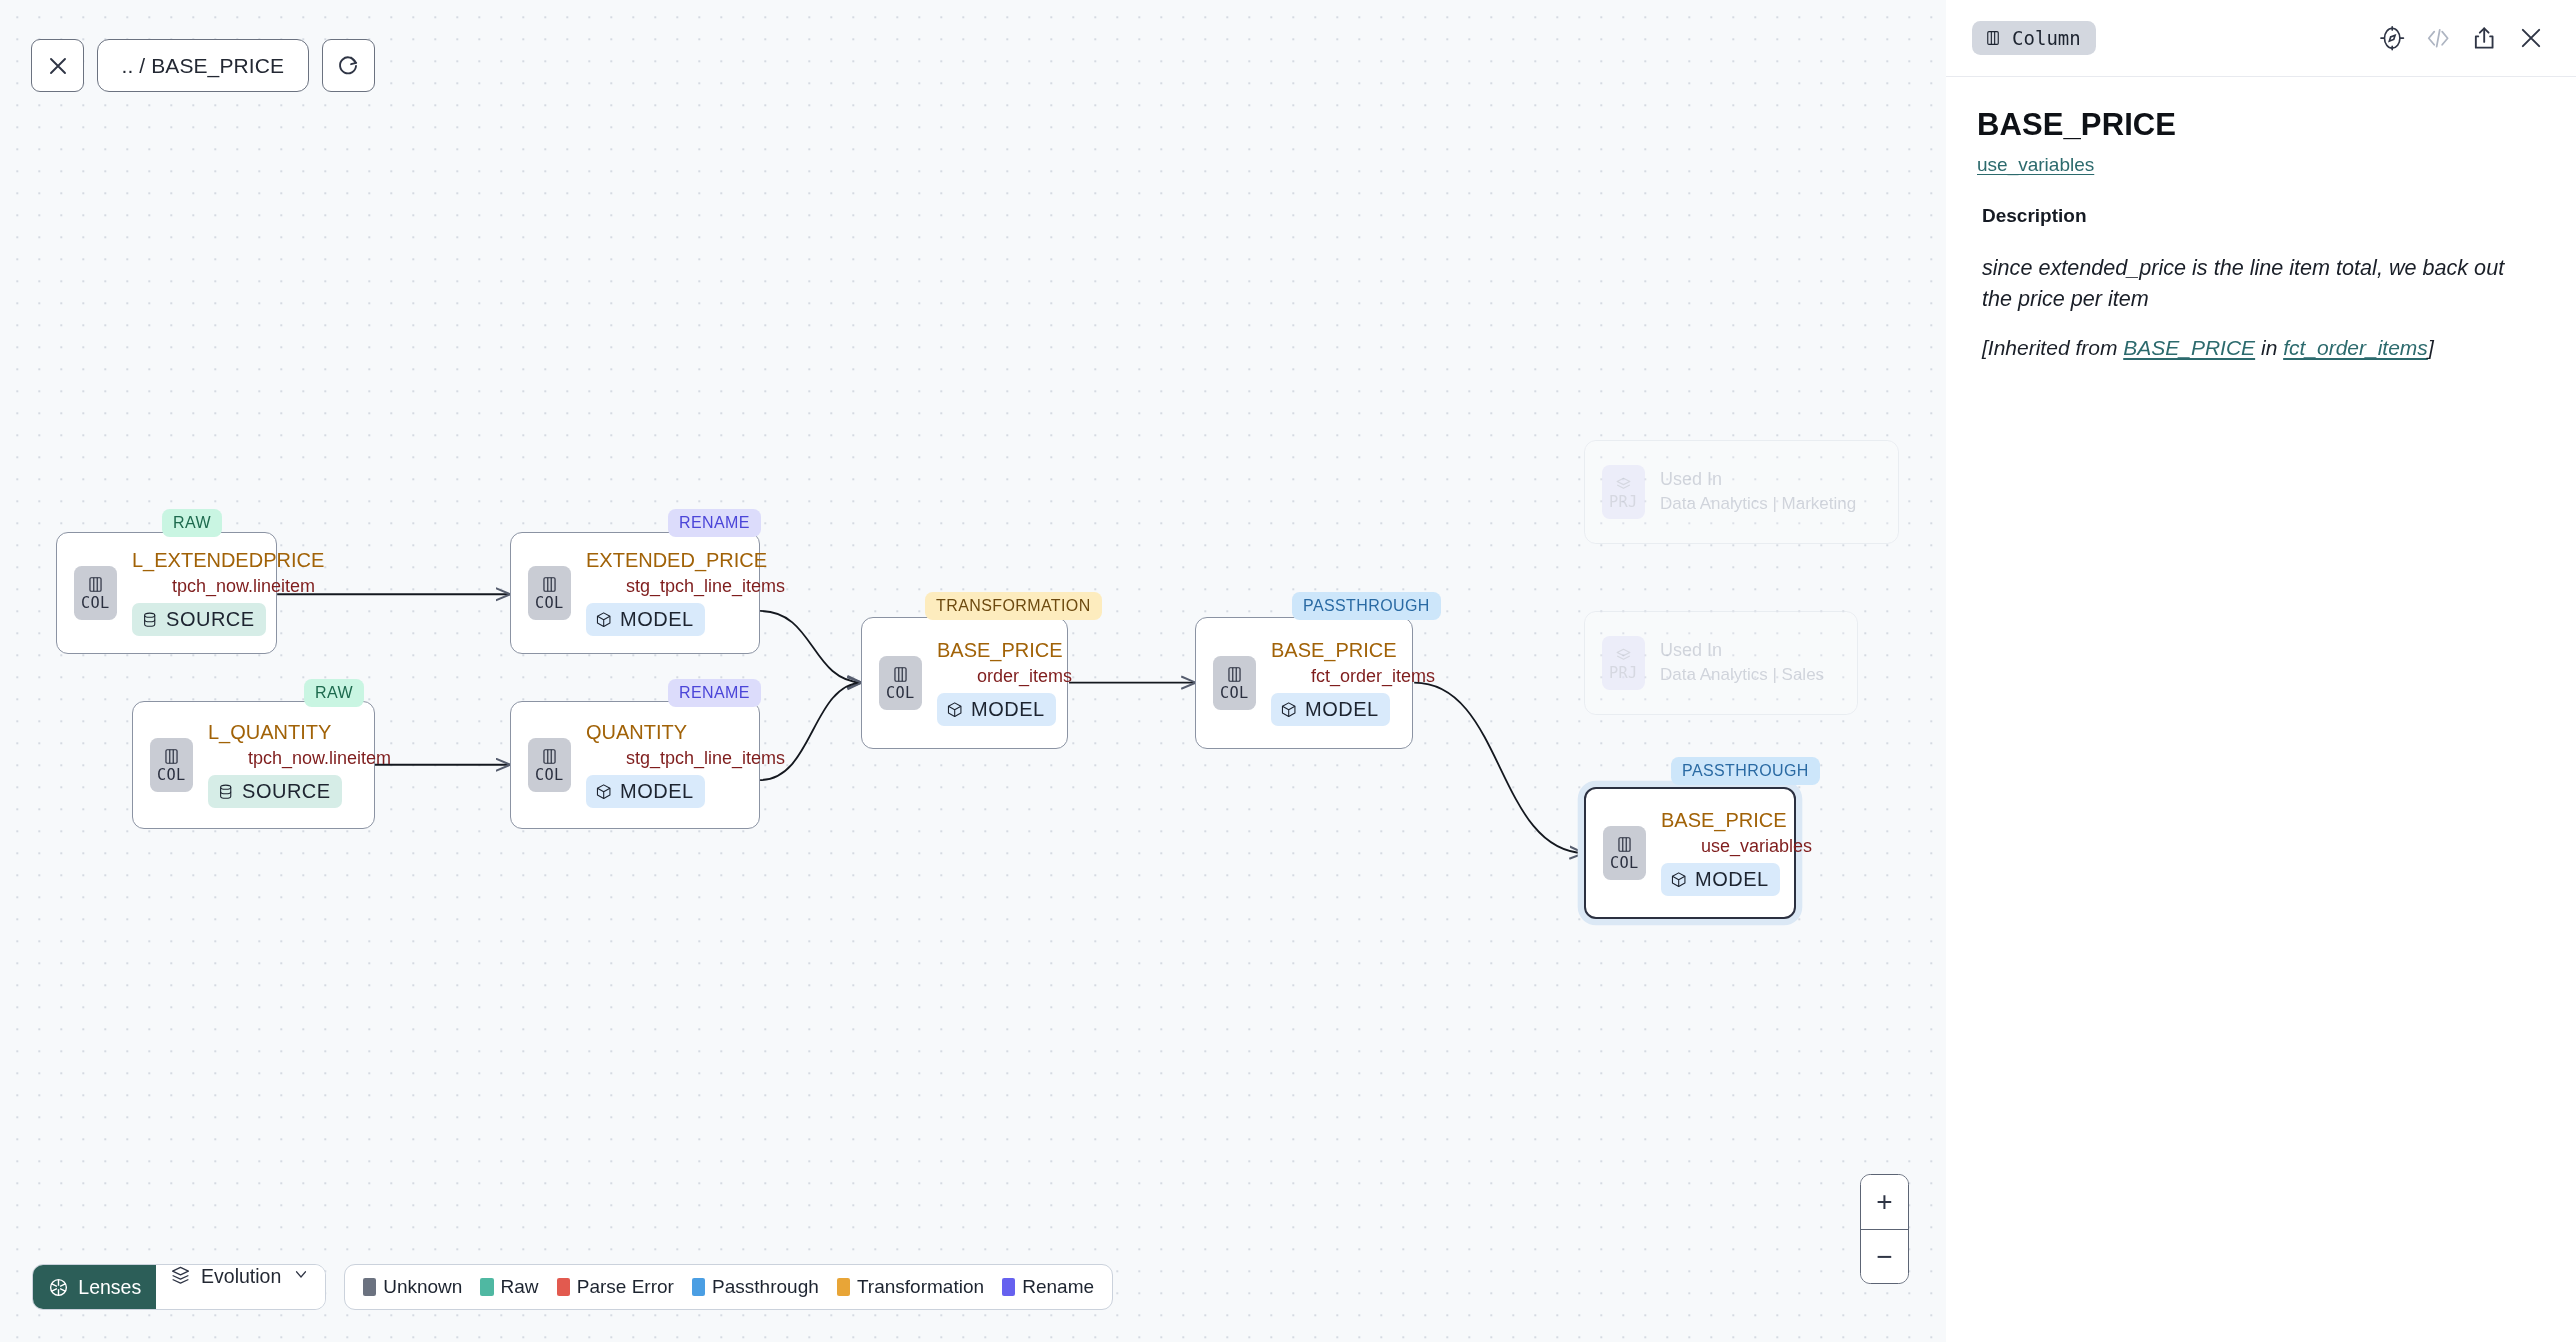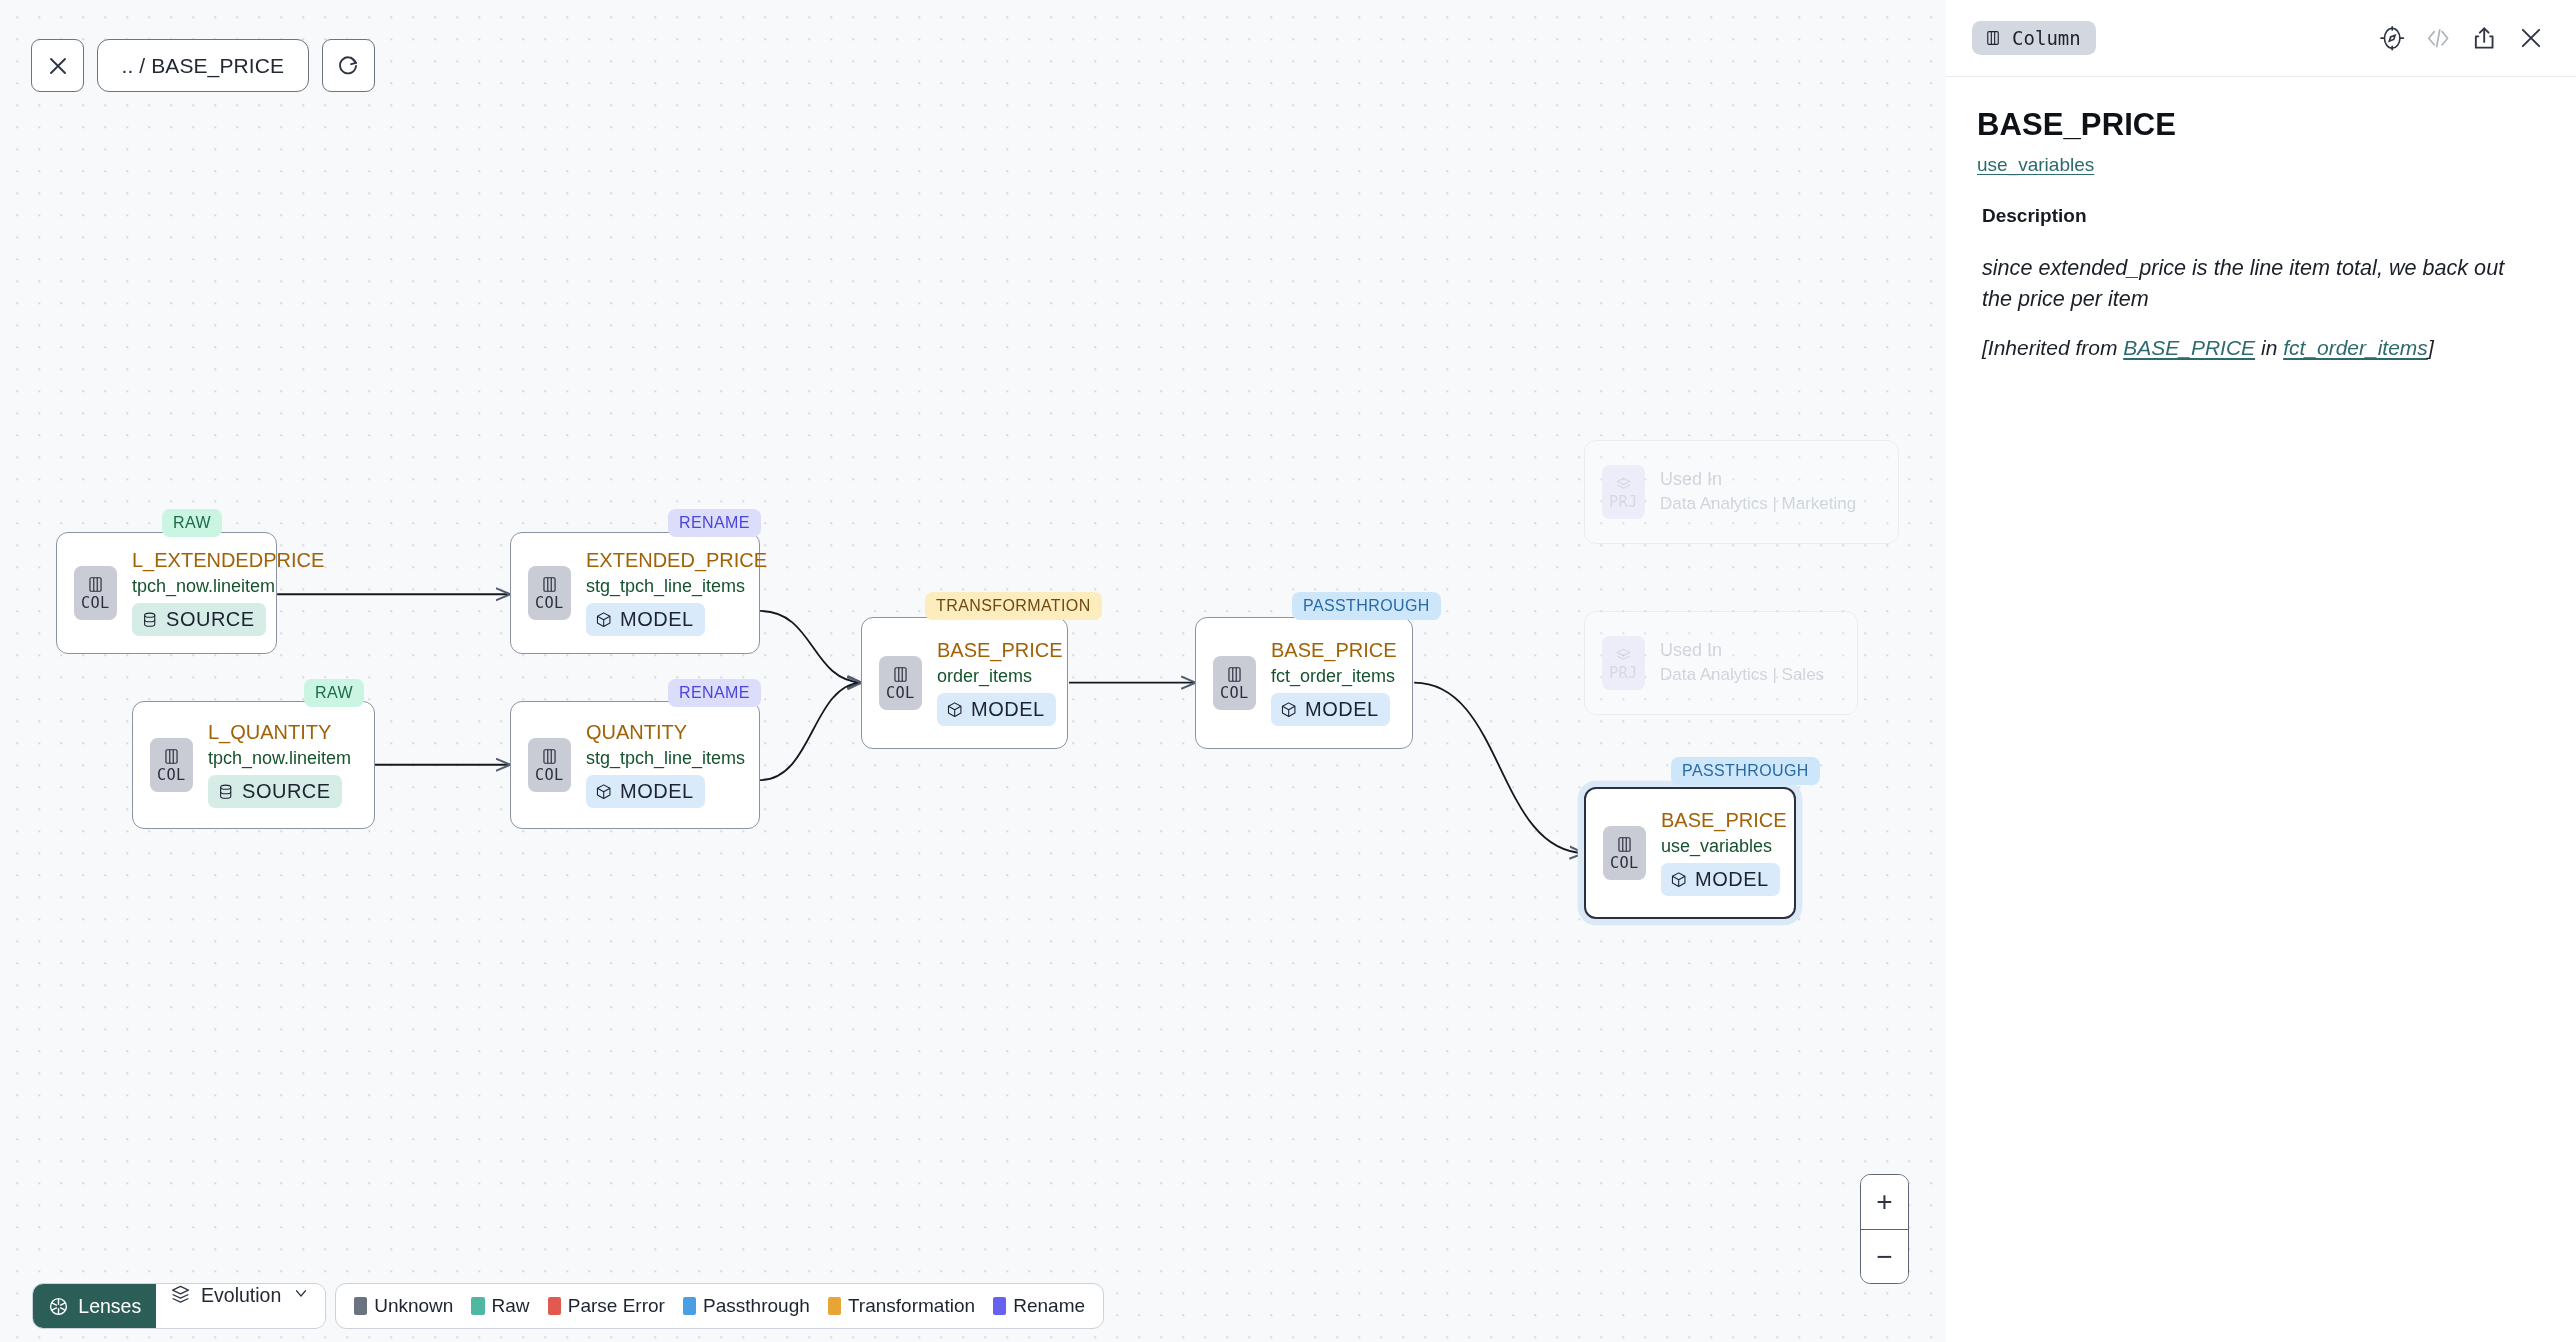--- a/index.html
+++ b/index.html
@@ -52,21 +52,21 @@
     z-index: 25;
   }
   .node-inner { display: flex; align-items: center; height: 100%; padding: 0 18px 0 16.7px; gap: 15.3px; }
   .kind-badge {
     background: #c9ccd4; border-radius: 7.7px; width: 43px; min-width: 43px; height: 54px;
     display: flex; flex-direction: column; align-items: center; justify-content: center; gap: 1.4px;
   }
   .kind-badge .k-txt { font-family: "DejaVu Sans Mono", monospace; font-size: 15.3px; color: #2b3040; letter-spacing: 0.3px; line-height: 1; }
   .node-body { display: flex; flex-direction: column; align-items: flex-start; gap: 5.6px; }
   .node-title { font-size: 20px; color: #a16207; line-height: 1.05; white-space: nowrap; }
-  .node-sub { font-size: 18px; color: #14532d; line-height: 1.05; white-space: nowrap; }
+  .node-sub { font-size: 18px; color: #7f1d1d; line-height: 1.05; white-space: nowrap; margin-left: 40px; }
   .mat-badge {
     display: inline-flex; align-items: center; gap: 7.7px;
     border-radius: 7px; padding: 4.9px 11px 4.9px 9px; font-size: 20px; letter-spacing: 0.5px; margin-top: 2.1px;
   }
   .mat-badge.source { background: #d6ede7; color: #1d2430; }
   .mat-badge.model  { background: #d9eafb; color: #1d2430; }
 
   
   .kind-tag {
     position: absolute; z-index: 30;
@@ -96,21 +96,21 @@
     background: #fff; border: 1.2px solid #5c6474; border-radius: 10.4px; overflow: hidden; z-index: 40;
   }
   .zoom-ctl button {
     display: flex; align-items: center; justify-content: center;
     width: 100%; height: 54px; background: #fff; border: none; cursor: pointer;
     font-size: 28px; color: #2f3545; font-family: inherit; line-height: 1;
   }
   .zoom-ctl button + button { border-top: 1.2px solid #5c6474; }
 
   
-  .bottom-bar { position: absolute; left: 32px; bottom: 14px; display: flex; align-items: center; gap: 9px; z-index: 40; }
+  .bottom-bar { position: absolute; left: 32px; bottom: 33px; display: flex; align-items: center; gap: 18px; z-index: 40; }
   .lens-group { display: flex; border: 1.2px solid #cbd2dc; border-radius: 11px; overflow: hidden; background: #fff; height: 46px; }
   .lens-btn {
     background: #2c5e58; color: #ffffff; display: flex; align-items: center; gap: 9px;
     padding: 0 15.3px; font-size: 19.5px; cursor: pointer; border: none; font-family: inherit;
   }
   .evo-btn {
     background: #fff; color: #232833; display: flex; align-items: flex-start; gap: 10.4px;
     padding: 0 15.3px 0 13.2px; font-size: 19.5px; cursor: pointer; border: none; font-family: inherit;
   }
   .legend {

